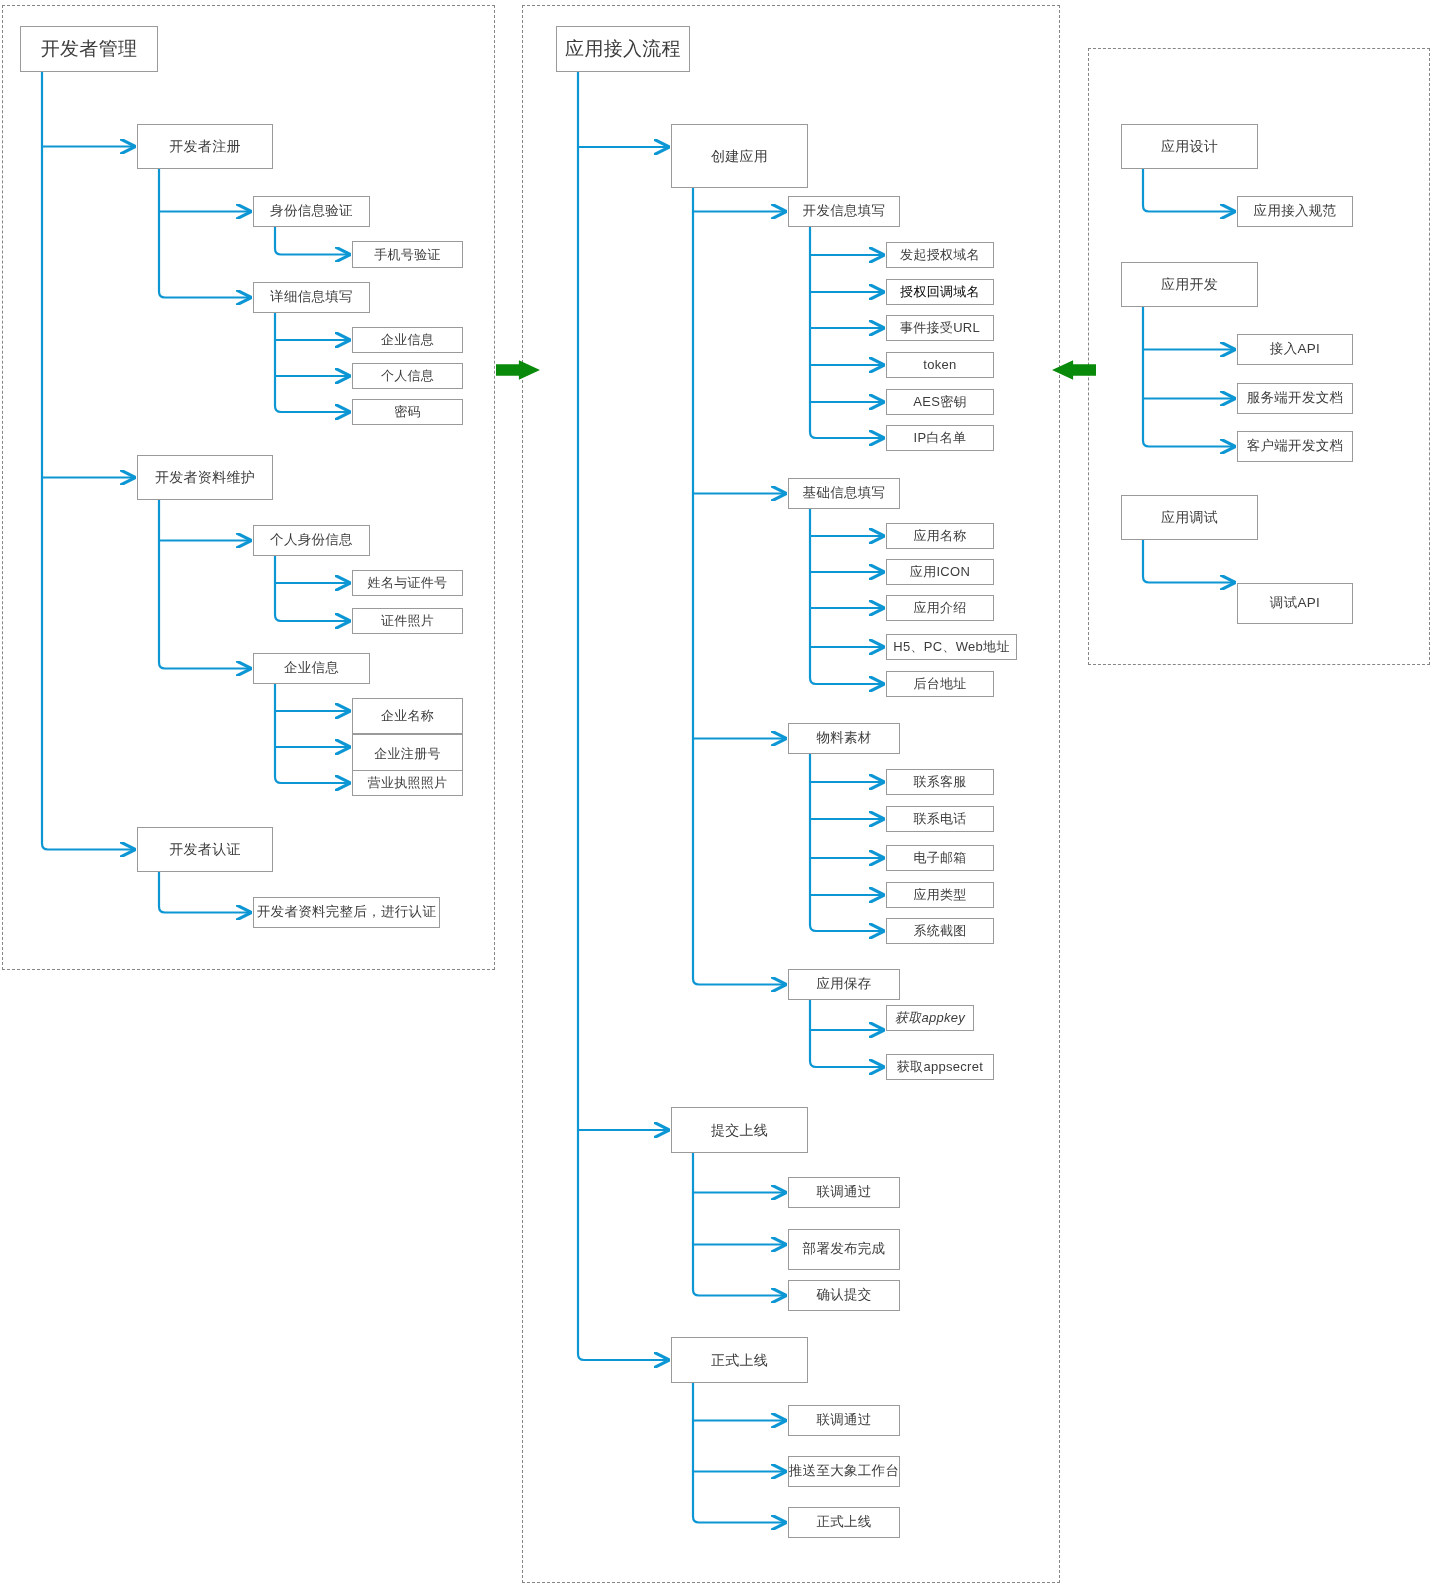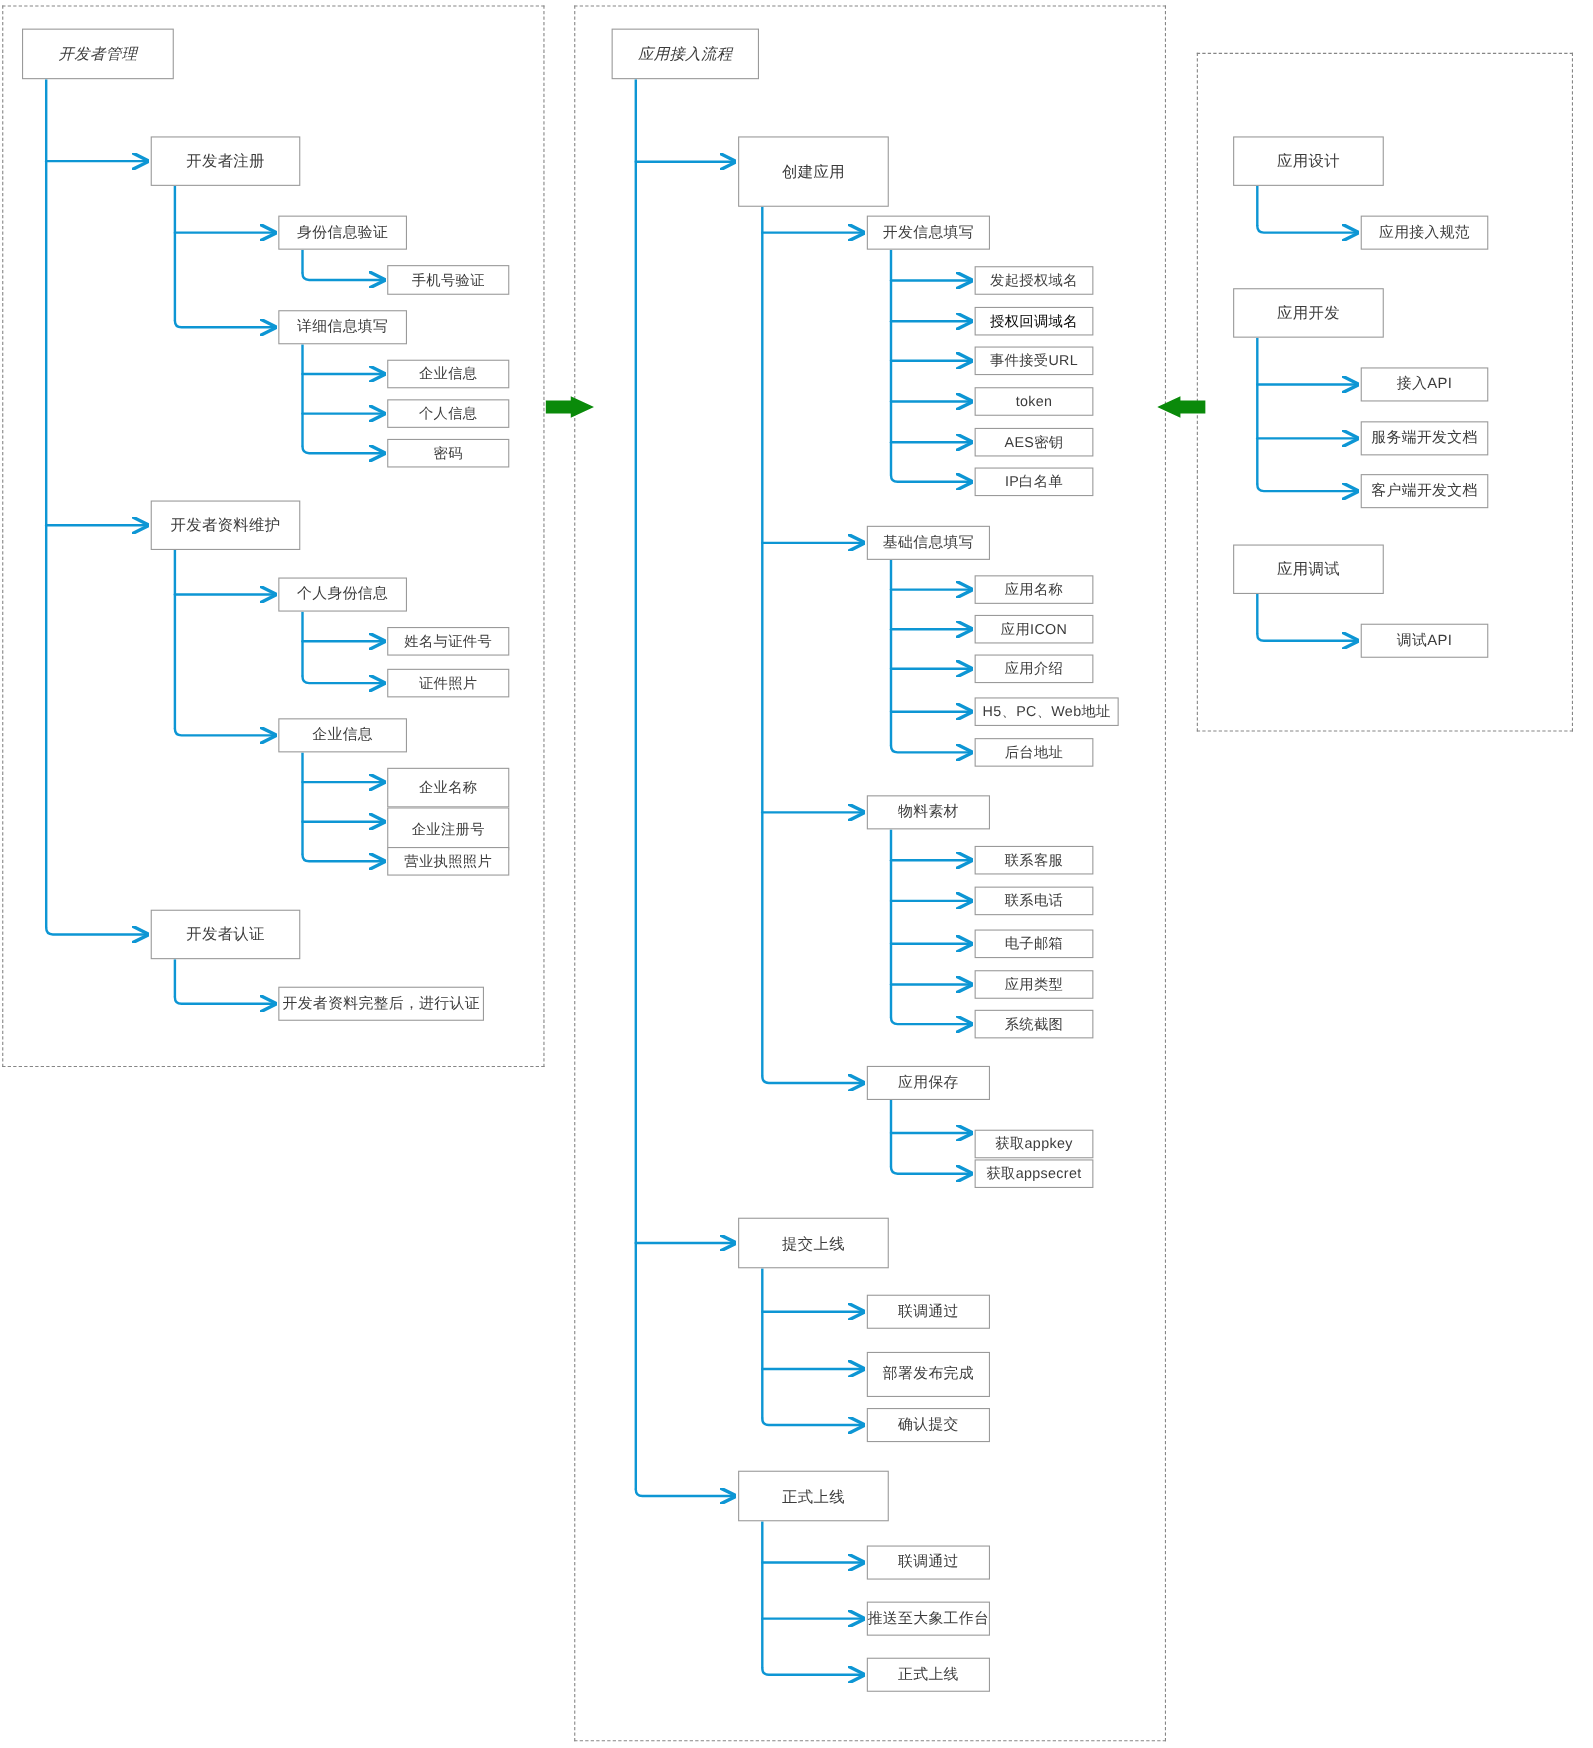--- a/index.html
+++ b/index.html
@@ -3,21 +3,21 @@
 <meta charset="utf-8">
 <style>
   html,body{margin:0;padding:0;background:#ffffff;}
   body{font-family:"Liberation Sans","DejaVu Sans",sans-serif;}
   #canvas{position:relative;width:1448px;height:1589px;overflow:hidden;background:#fff;}
   svg.wires{position:absolute;left:0;top:0;width:1448px;height:1589px;pointer-events:none;}
   .group-box{position:absolute;border:1.6px dashed #868686;box-sizing:border-box;background:transparent;}
   .node{position:absolute;box-sizing:border-box;border:1px solid #9a9a9a;background:#ffffff;
         display:flex;align-items:center;justify-content:center;text-align:center;
         color:#3c3c3c;font-size:13.5px;line-height:1.2;letter-spacing:.3px;white-space:nowrap;}
-  .node.lvl0{font-size:14px;font-style:italic;}
+  .node.lvl0{font-size:19px;}
   .node.lvl1{font-size:14px;}
   .node.lvl2{font-size:13.5px;}
   .node.lvl3{font-size:13px;}
   .arrow-green{position:absolute;}
 </style>
 </head>
 <body>
 
 <div id="canvas">
   <svg class="wires" id="wire-layer" xmlns="http://www.w3.org/2000/svg">
@@ -138,38 +138,38 @@
       <div class="node lvl3" style="left: 886px; top: 595px; width: 108px; height: 26px; border-color: rgb(154, 154, 154); color: rgb(60, 60, 60);">应用介绍</div>
       <div class="node lvl3" style="left: 886px; top: 634px; width: 131px; height: 26px; border-color: rgb(154, 154, 154); color: rgb(60, 60, 60);">H5、PC、Web地址</div>
       <div class="node lvl3" style="left: 886px; top: 671px; width: 108px; height: 26px; border-color: rgb(154, 154, 154); color: rgb(60, 60, 60);">后台地址</div>
       <div class="node lvl2" style="left: 788px; top: 723px; width: 112px; height: 31px; border-color: rgb(154, 154, 154); color: rgb(60, 60, 60);">物料素材</div>
       <div class="node lvl3" style="left: 886px; top: 769px; width: 108px; height: 26px; border-color: rgb(154, 154, 154); color: rgb(60, 60, 60);">联系客服</div>
       <div class="node lvl3" style="left: 886px; top: 806px; width: 108px; height: 26px; border-color: rgb(154, 154, 154); color: rgb(60, 60, 60);">联系电话</div>
       <div class="node lvl3" style="left: 886px; top: 845px; width: 108px; height: 26px; border-color: rgb(154, 154, 154); color: rgb(60, 60, 60);">电子邮箱</div>
       <div class="node lvl3" style="left: 886px; top: 882px; width: 108px; height: 26px; border-color: rgb(154, 154, 154); color: rgb(60, 60, 60);">应用类型</div>
       <div class="node lvl3" style="left: 886px; top: 918px; width: 108px; height: 26px; border-color: rgb(154, 154, 154); color: rgb(60, 60, 60);">系统截图</div>
       <div class="node lvl2" style="left: 788px; top: 969px; width: 112px; height: 31px; border-color: rgb(154, 154, 154); color: rgb(60, 60, 60);">应用保存</div>
-      <div class="node lvl3" style="left: 886px; top: 1027px; width: 108px; height: 26px; border-color: rgb(154, 154, 154); color: rgb(60, 60, 60);">获取appkey</div>
+      <div class="node lvl3" style="left: 886px; top: 1005px; width: 88px; height: 26px; border-color: rgb(154, 154, 154); color: rgb(60, 60, 60); font-style: italic;">获取appkey</div>
       <div class="node lvl3" style="left: 886px; top: 1054px; width: 108px; height: 26px; border-color: rgb(154, 154, 154); color: rgb(60, 60, 60);">获取appsecret</div>
       <div class="node lvl1" style="left: 671px; top: 1107px; width: 137px; height: 46px; border-color: rgb(154, 154, 154); color: rgb(60, 60, 60);">提交上线</div>
       <div class="node lvl2" style="left: 788px; top: 1177px; width: 112px; height: 31px; border-color: rgb(154, 154, 154); color: rgb(60, 60, 60);">联调通过</div>
       <div class="node lvl2" style="left: 788px; top: 1229px; width: 112px; height: 41px; border-color: rgb(154, 154, 154); color: rgb(60, 60, 60);">部署发布完成</div>
       <div class="node lvl2" style="left: 788px; top: 1280px; width: 112px; height: 31px; border-color: rgb(154, 154, 154); color: rgb(60, 60, 60);">确认提交</div>
       <div class="node lvl1" style="left: 671px; top: 1337px; width: 137px; height: 46px; border-color: rgb(154, 154, 154); color: rgb(60, 60, 60);">正式上线</div>
       <div class="node lvl2" style="left: 788px; top: 1405px; width: 112px; height: 31px; border-color: rgb(154, 154, 154); color: rgb(60, 60, 60);">联调通过</div>
       <div class="node lvl2" style="left: 788px; top: 1456px; width: 112px; height: 31px; border-color: rgb(154, 154, 154); color: rgb(60, 60, 60);">推送至大象工作台</div>
       <div class="node lvl2" style="left: 788px; top: 1507px; width: 112px; height: 31px; border-color: rgb(154, 154, 154); color: rgb(60, 60, 60);">正式上线</div>
       <div class="node lvl1" style="left: 1121px; top: 124px; width: 137px; height: 45px; border-color: rgb(154, 154, 154); color: rgb(60, 60, 60);">应用设计</div>
       <div class="node lvl2" style="left: 1237px; top: 196px; width: 116px; height: 31px; border-color: rgb(154, 154, 154); color: rgb(60, 60, 60);">应用接入规范</div>
       <div class="node lvl1" style="left: 1121px; top: 262px; width: 137px; height: 45px; border-color: rgb(154, 154, 154); color: rgb(60, 60, 60);">应用开发</div>
       <div class="node lvl2" style="left: 1237px; top: 334px; width: 116px; height: 31px; border-color: rgb(154, 154, 154); color: rgb(60, 60, 60);">接入API</div>
       <div class="node lvl2" style="left: 1237px; top: 383px; width: 116px; height: 31px; border-color: rgb(154, 154, 154); color: rgb(60, 60, 60);">服务端开发文档</div>
       <div class="node lvl2" style="left: 1237px; top: 431px; width: 116px; height: 31px; border-color: rgb(154, 154, 154); color: rgb(60, 60, 60);">客户端开发文档</div>
       <div class="node lvl1" style="left: 1121px; top: 495px; width: 137px; height: 45px; border-color: rgb(154, 154, 154); color: rgb(60, 60, 60);">应用调试</div>
-      <div class="node lvl2" style="left: 1237px; top: 567px; width: 116px; height: 31px; border-color: rgb(154, 154, 154); color: rgb(60, 60, 60);">调试API</div>
+      <div class="node lvl2" style="left: 1237px; top: 583px; width: 116px; height: 41px; border-color: rgb(154, 154, 154); color: rgb(60, 60, 60);">调试API</div>
     </div>
   <div id="green-layer">
       <svg width="44" height="36" viewBox="0 0 44 36" class="arrow-green" style="left: 496px; top: 352px; position: absolute;">
         <path d="M 0 12.15 L 22.880000000000003 12.15 L 22.880000000000003 8.172 L 44 18 L 22.880000000000003 27.828 L 22.880000000000003 23.85 L 0 23.85 Z" fill="#0a8a0a"></path>
       </svg>
       <svg width="44" height="36" viewBox="0 0 44 36" class="arrow-green" style="left: 1052px; top: 352px; position: absolute;">
         <path d="M 44 12.15 L 21.119999999999997 12.15 L 21.119999999999997 8.172 L 0 18 L 21.119999999999997 27.828 L 21.119999999999997 23.85 L 44 23.85 Z" fill="#0a8a0a"></path>
       </svg>
     </div>
 </div>

